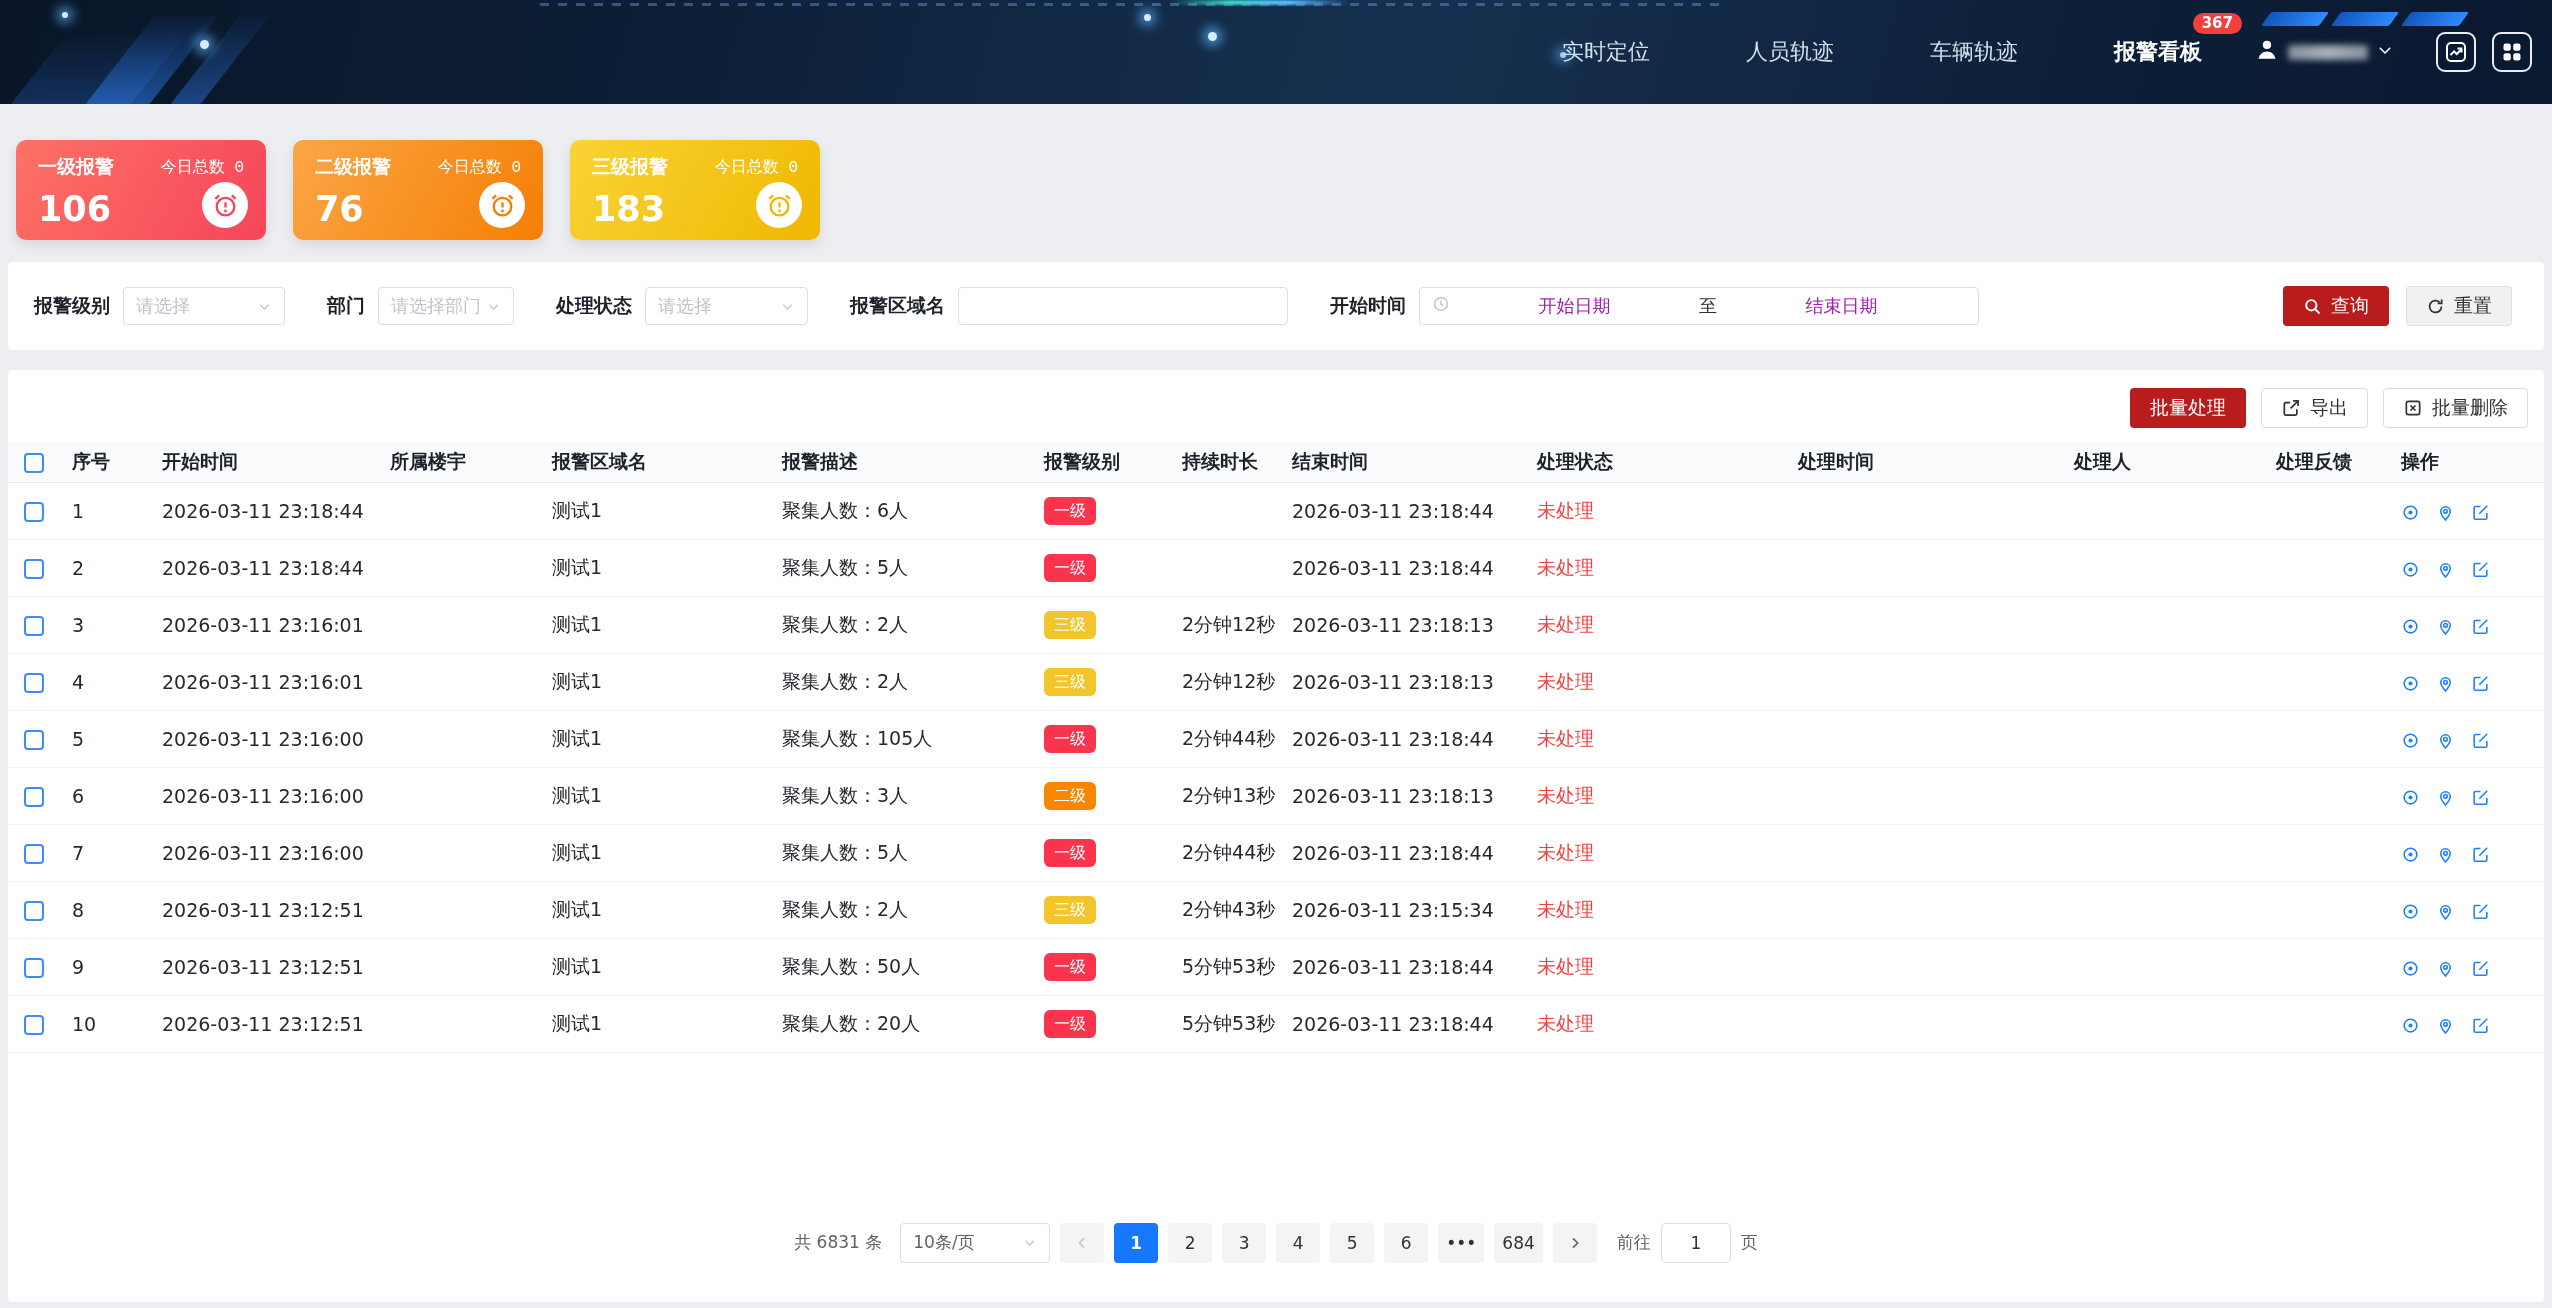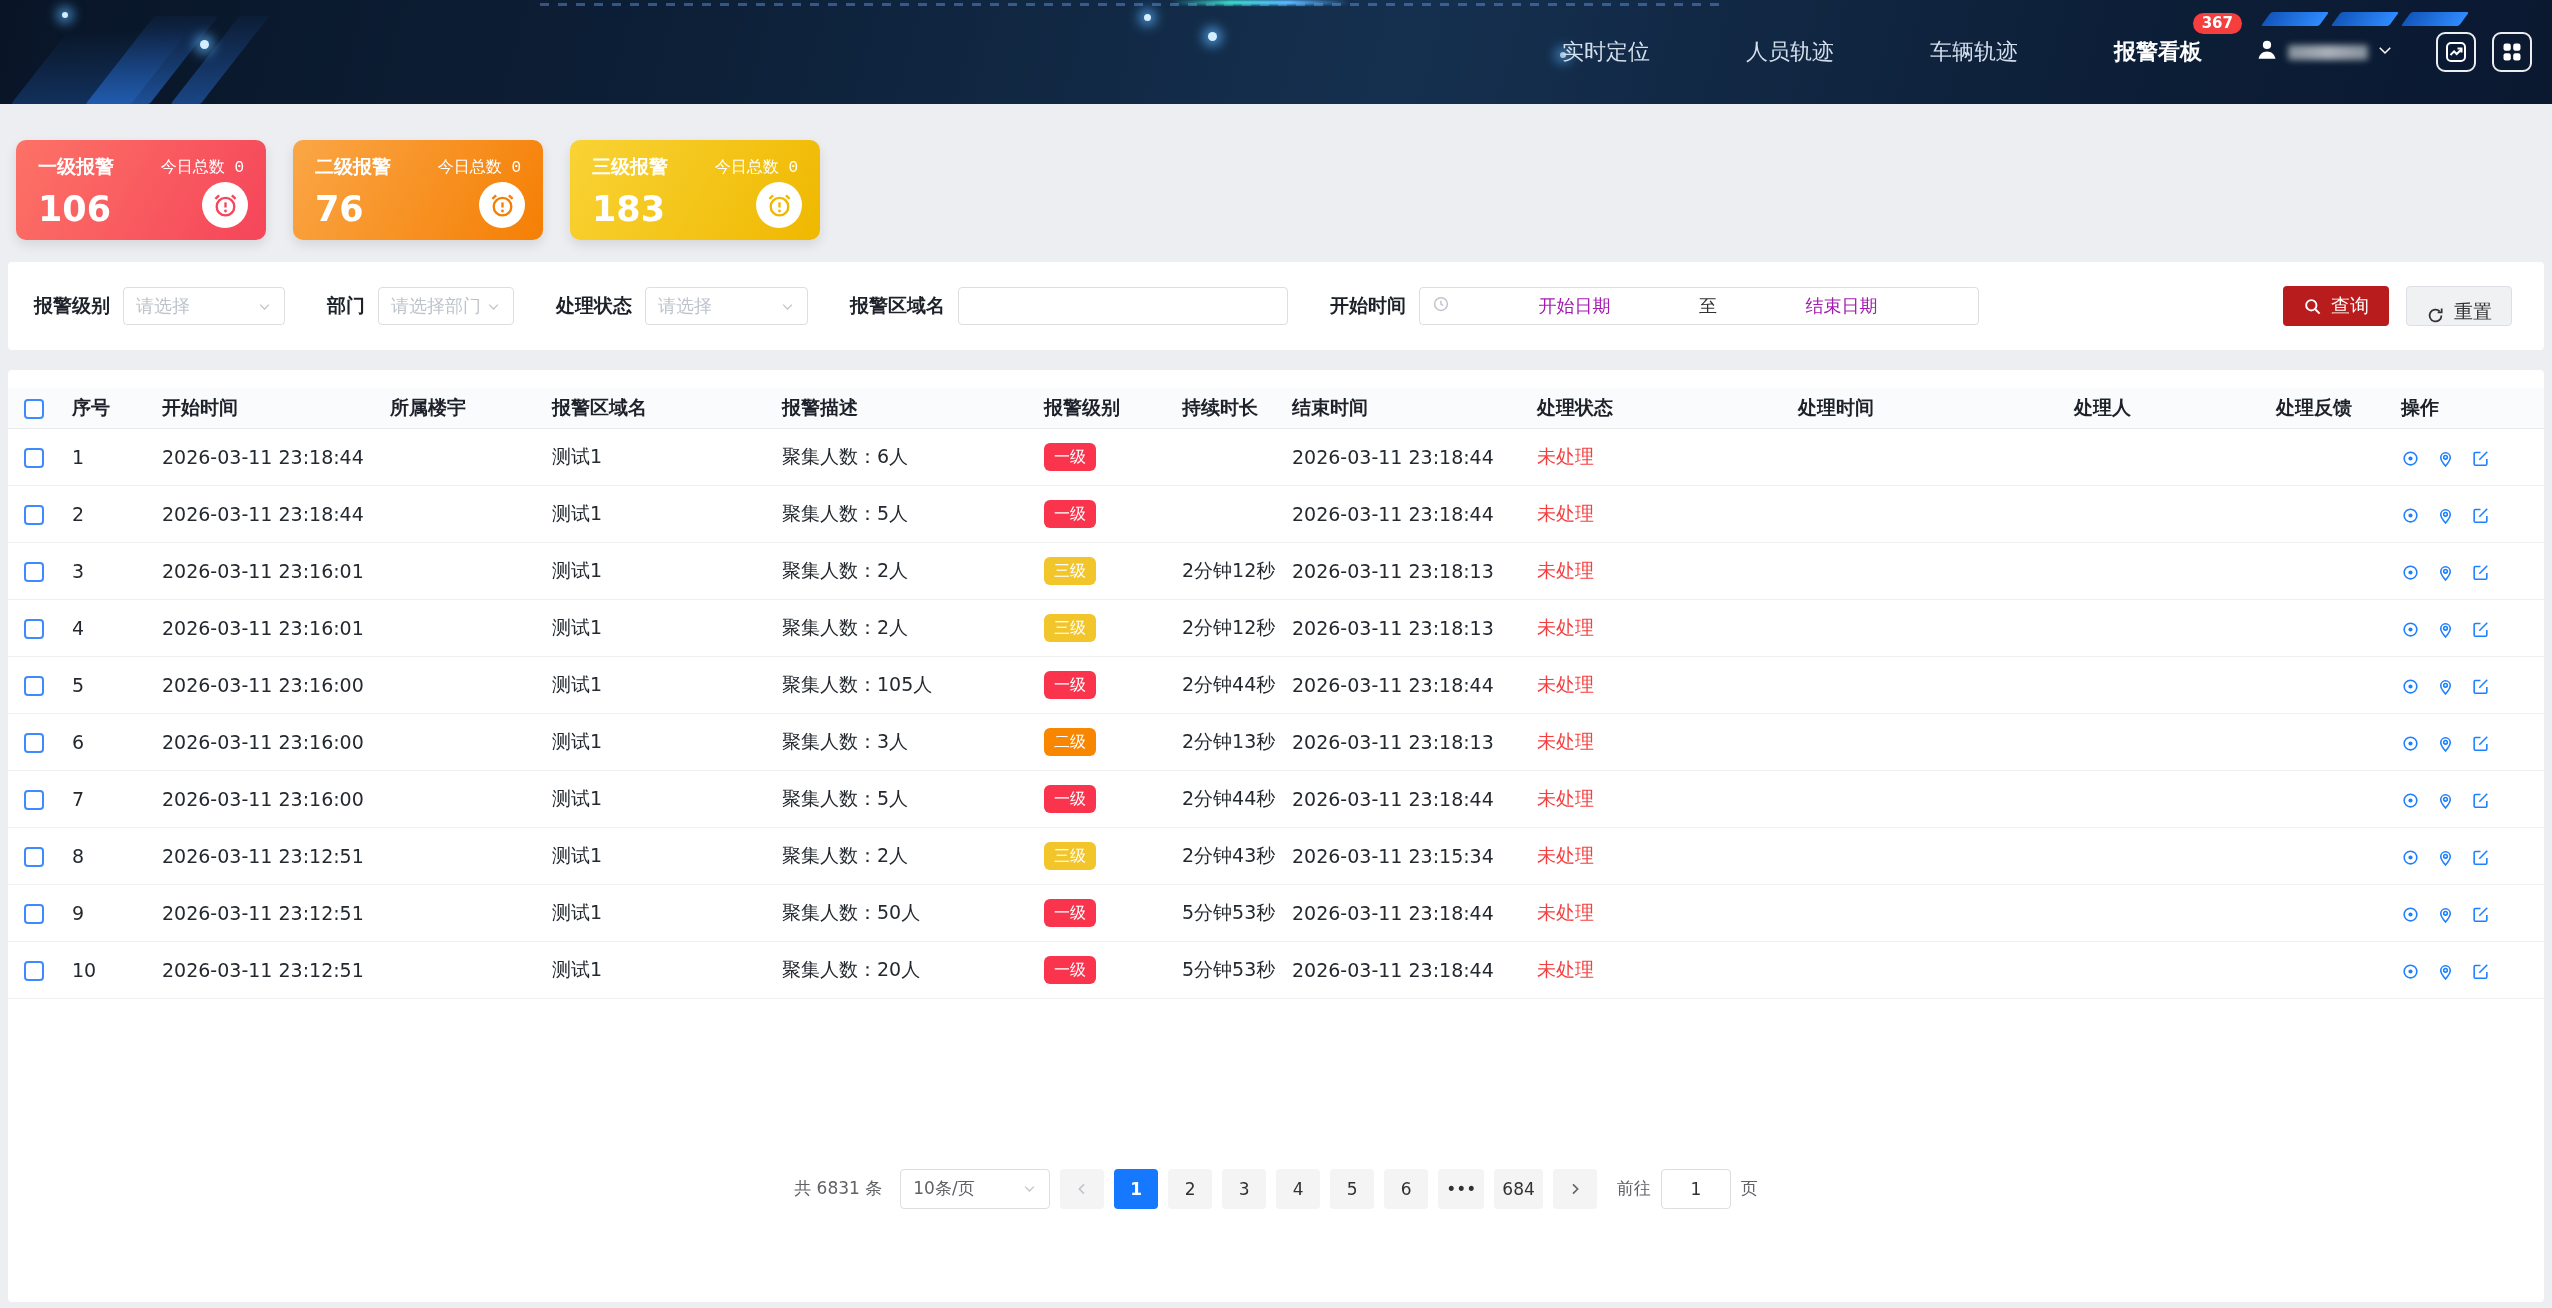--- a/index.html
+++ b/index.html
@@ -77,21 +77,21 @@
   .inp-area{width:330px;cursor:text;}
   .date-range{width:560px;cursor:pointer;}
   .date-range .half{flex:1;text-align:center;color:#a21caf;}
   .date-range .to{color:#303133;font-size:18px;}
   .btn{display:inline-flex;align-items:center;gap:9px;height:40px;border-radius:4px;
     font-size:19px;padding:0 19px;cursor:pointer;white-space:nowrap;border:1px solid transparent;}
   .btn-primary{background:#b91c1c;color:#fff;}
   .btn-plain{background:#fff;border-color:#d9dce0;color:#303133;}
   .btn-grey{background:#f0f1f3;border-color:#dcdfe6;color:#303133;}
   .search-btn{margin-left:auto;}
-  .reset-btn{margin-left:17px;margin-right:6px;align-items:flex-end;}
+  .reset-btn{margin-left:17px;margin-right:6px;}
 
   
   .table-panel{margin-top:20px;height:932px;padding-top:18px;display:flex;flex-direction:column;}
   .toolbar{display:flex;justify-content:flex-end;gap:15px;padding:0 16px 14px;}
   table{width:100%;border-collapse:collapse;table-layout:fixed;}
   th,td{text-align:left;padding-left:16px;overflow:hidden;white-space:nowrap;}
   thead th{height:40px;background:#fafbfc;font-size:19px;font-weight:bold;color:#1d2129;
     border-bottom:1px solid #e8eaec;}
   tbody td{height:57px;border-bottom:1px solid #eef0f2;font-size:19px;color:#24292f;}
   .checkbox{display:inline-block;width:20px;height:20px;border:2px solid #3e8bff;border-radius:4px;
@@ -306,20 +306,38 @@
     <button class="btn btn-grey reset-btn">
       <svg width="19" height="19" viewBox="0 0 24 24" fill="none" stroke="#303133" stroke-width="2.2">
           <path d="M19.5 12a7.5 7.5 0 1 1-2.2-5.3"></path>
           <path d="M19.8 3.2v5h-5"></path>
         </svg>
       <span>重置</span>
     </button>
   </section>
 
   <section class="panel table-panel">
+    <div class="toolbar">
+      <button class="btn btn-primary">批量处理</button>
+      <button class="btn btn-plain">
+        <svg width="20" height="20" viewBox="0 0 24 24" fill="none" stroke="#303133" stroke-width="2">
+            <path d="M19 13.5V19a1.5 1.5 0 0 1-1.5 1.5h-12A1.5 1.5 0 0 1 4 19V7a1.5 1.5 0 0 1 1.5-1.5H11"></path>
+            <path d="M14.5 3.5H20.5V9.5"></path>
+            <path d="M20 4l-8.5 8.5"></path>
+          </svg>
+        <span>导出</span>
+      </button>
+      <button class="btn btn-plain">
+        <svg width="20" height="20" viewBox="0 0 24 24" fill="none" stroke="#303133" stroke-width="2">
+            <rect x="4" y="4" width="16" height="16" rx="2.5"></rect>
+            <path d="M9 9l6 6M15 9l-6 6"></path>
+          </svg>
+        <span>批量删除</span>
+      </button>
+    </div>
 
     <table class="data-table">
       <colgroup>
         <col style="width:48px">
           <col style="width:90px">
           <col style="width:228px">
           <col style="width:162px">
         <col style="width:230px">
           <col style="width:262px">
           <col style="width:138px">

